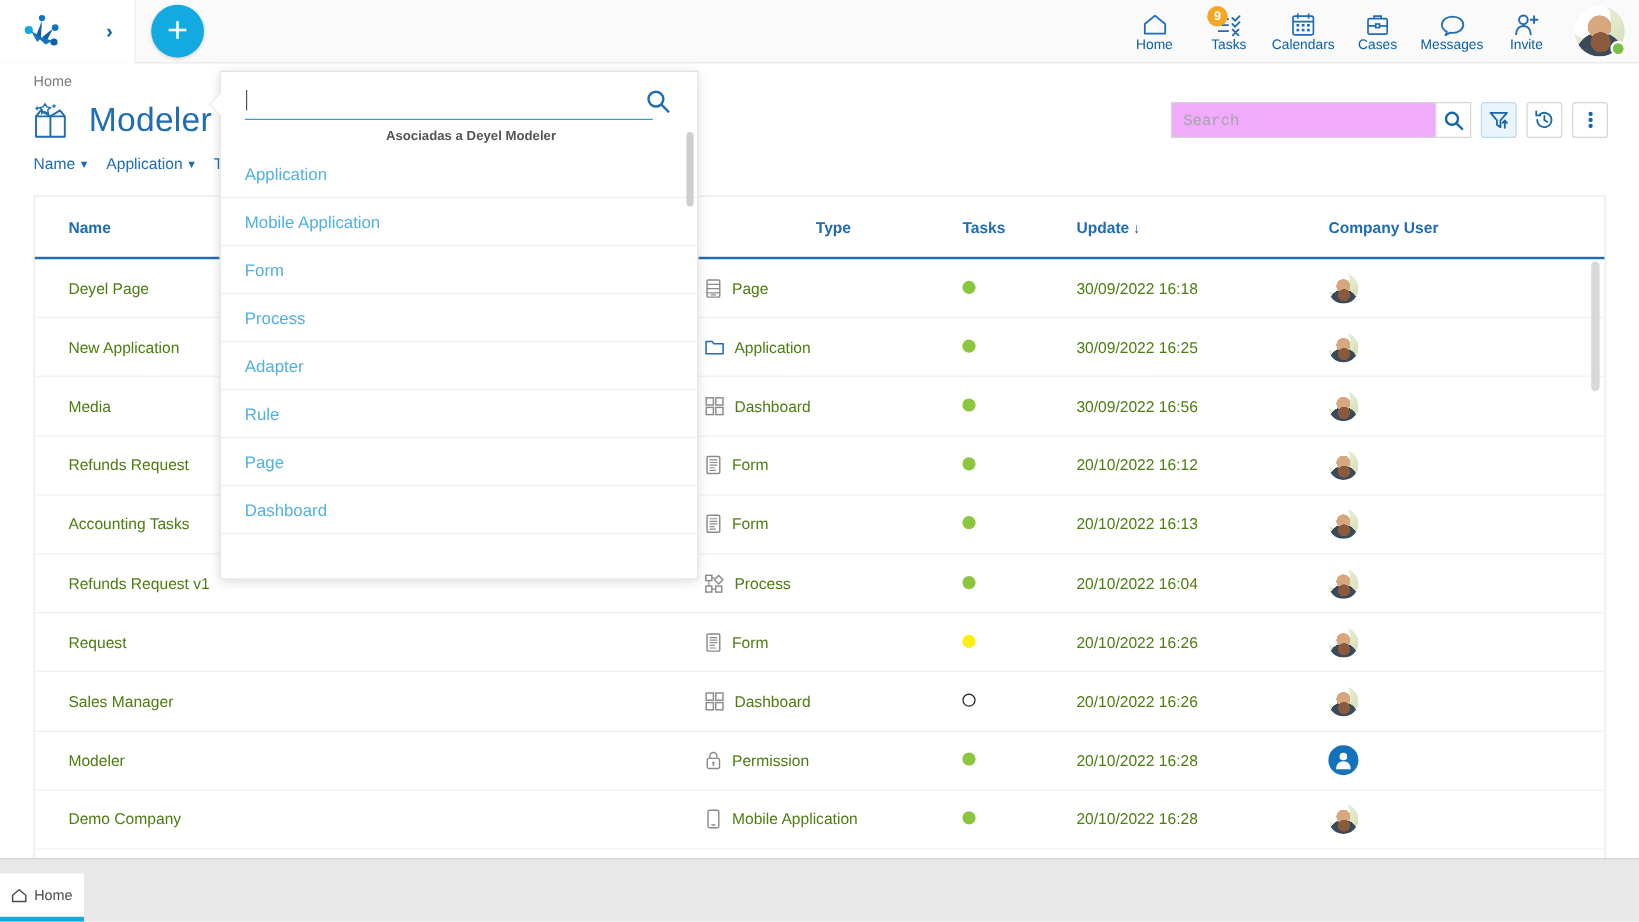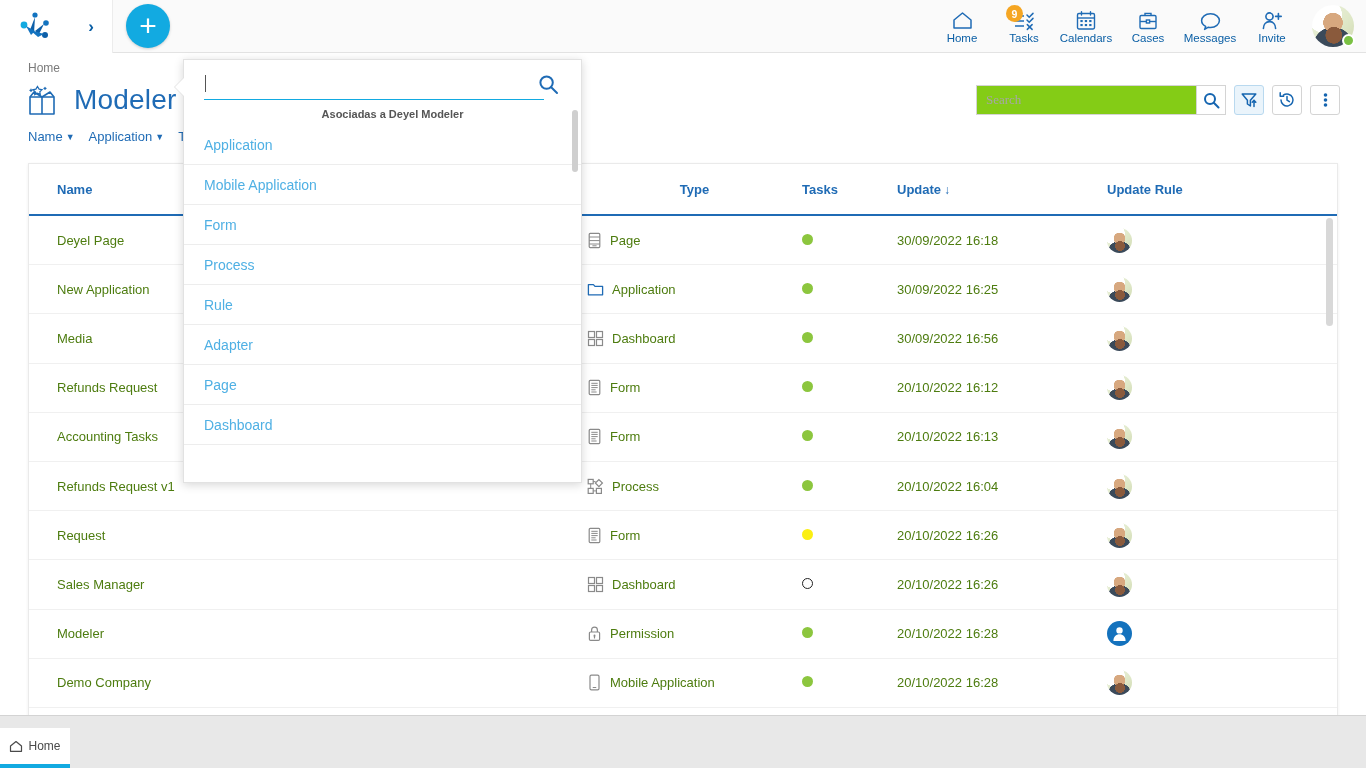--- a/index.html
+++ b/index.html
@@ -66,21 +66,21 @@
   .filters { position: absolute; top: 76px; left: 28px; display: flex; gap: 14px; align-items: center; }
   .filter-chip { font-size: 13px; color: #1f6bb5; cursor: pointer; display: flex; align-items: center; gap: 3px; }
   .caret { font-size: 9px; }
 
   
   .toolbar { position: absolute; top: 32px; right: 26px; display: flex; align-items: center; gap: 8px; }
   .search-wrap { display: flex; height: 30px; }
   .search-input {
     width: 220px; height: 30px; border: 1px solid #d4d4d4; border-right: none;
     padding: 0 9px; font-size: 13px; color: #555; outline: none;
-    font-family: Liberation Serif, serif; background: #84cc16;
+    font-family: Liberation Mono, monospace; background: #f0abfc;
   }
   .search-input::placeholder { color: #a6a6a6; }
   .icon-btn {
     width: 30px; height: 30px; border: 1px solid #d4d4d4; background: #fff;
     display: flex; align-items: center; justify-content: center; cursor: pointer; color: #1565b0;
   }
   .icon-btn.sq { border-radius: 3px; }
   .icon-btn.active { background: #eaf4fb; border-color: #b9d9ef; }
 
   
@@ -353,21 +353,21 @@
   <div class="card">
 
     <div class="thead">
       <div class="c-name">Name</div>
       <div class="c-app">Application</div>
       <div class="c-type">Type</div>
       <div class="c-state">Tasks</div>
       <div class="c-upd">
         <span>Update</span><span class="sort-arrow">↓</span>
       </div>
-      <div class="c-user">Update Rule</div>
+      <div class="c-user">Company User</div>
     </div>
 
     <div class="tbody" id="tbody">
       <div class="trow">
           <div class="c-name">Deyel Page</div>
           <div class="c-app">Global</div>
           <div class="c-type type-cell">
             <span>
               <svg width="15" height="17" viewBox="0 0 15 17" fill="none" stroke="#8a8a8a" stroke-width="1.2">
                 <rect x="2.2" y="1.4" width="10.6" height="14.2" rx="1"></rect>
@@ -586,22 +586,22 @@
       </span>
     </div>
 
     <div class="dd-group">Asociadas a Deyel Modeler</div>
 
     <div class="dd-list" id="dd-list">
         <div class="dd-item">Application</div>
         <div class="dd-item">Mobile Application</div>
         <div class="dd-item">Form</div>
         <div class="dd-item">Process</div>
+        <div class="dd-item">Adapter</div>
         <div class="dd-item">Rule</div>
-        <div class="dd-item">Adapter</div>
         <div class="dd-item">Page</div>
         <div class="dd-item">Dashboard</div>
       </div>
 
     <div class="dd-scroll"></div>
   </div>
 
 </div>
 
 <div class="taskbar">

